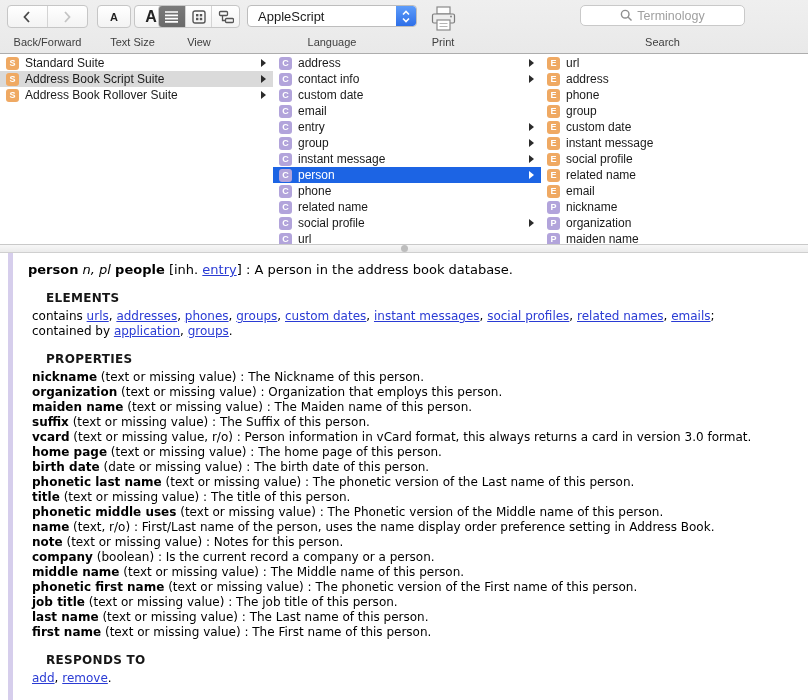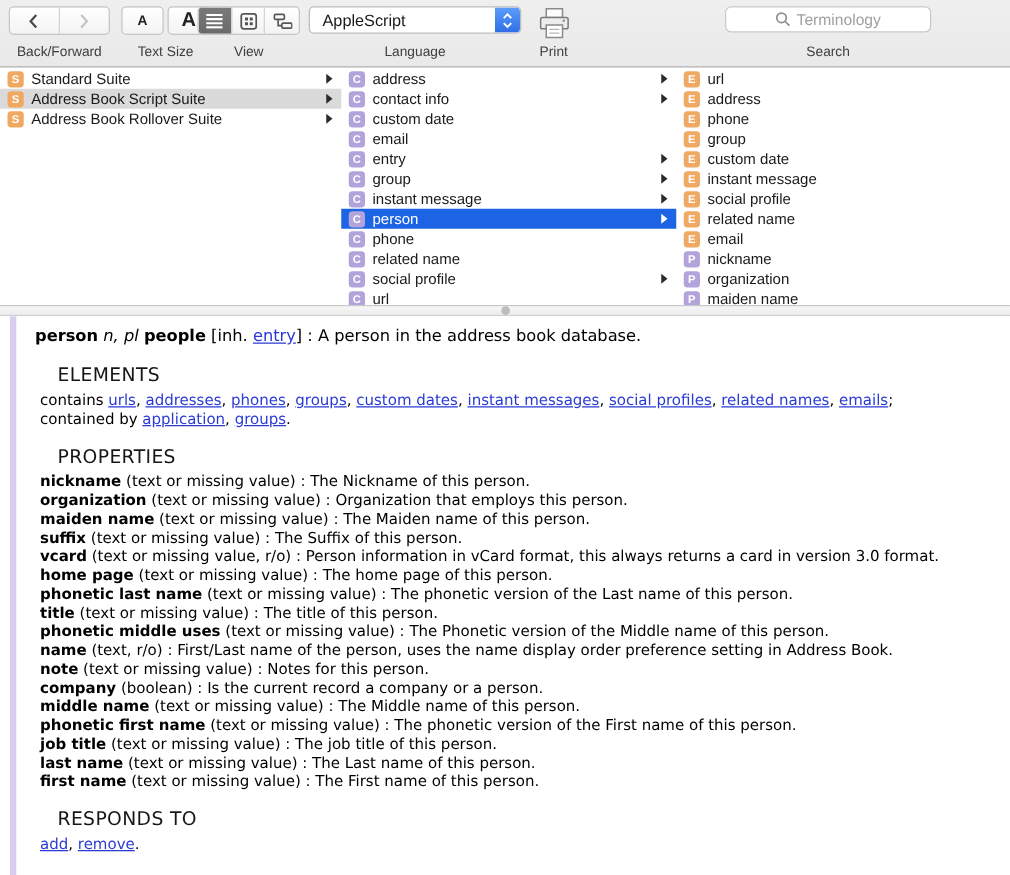--- a/index.html
+++ b/index.html
@@ -57,21 +57,21 @@
     background:linear-gradient(#F7F7F7,#EBEBEB);border-top:1px solid #C9C9C9;border-bottom:1px solid #CFCFCF;}
   .dimple{position:absolute;left:50%;top:50%;width:7px;height:7px;margin:-3.5px 0 0 -3.5px;
     border-radius:50%;background:#BDBDBD;}
 
   
   .content{position:absolute;top:253px;left:0;width:808px;height:447px;background:#fff;overflow:hidden;}
   .stripe{position:absolute;left:8px;top:0;bottom:0;width:5px;background:#D6CEEC;}
   .doc{position:absolute;left:28px;top:9px;right:6px;font-family:"DejaVu Sans",sans-serif;
     font-size:12px;color:#000;}
   .doc-heading{font-size:13px;line-height:16px;margin-bottom:12px;white-space:nowrap;}
-  .sect-label{font-size:15px;letter-spacing:.3px;color:#161616;margin:13px 0 4px 18px;}
+  .sect-label{font-size:12px;letter-spacing:.3px;color:#161616;margin:13px 0 4px 18px;font-weight:bold;}
   .doc-line{margin-left:4px;line-height:15px;white-space:nowrap;}
   .doc b{font-weight:bold;}
   .doc i{font-style:italic;}
   a.dlink{color:#2A3BD4;text-decoration:underline;cursor:pointer;}
 </style>
 </head>
 <body>
 
 <div class="toolbar">
 
@@ -338,20 +338,21 @@
 
     <div class="sect-label">PROPERTIES</div>
     <div>
 
     <div class="doc-line"><b>nickname</b> (text or missing value) : The Nickname of this person.</div>
         <div class="doc-line"><b>organization</b> (text or missing value) : Organization that employs this person.</div>
         <div class="doc-line"><b>maiden name</b> (text or missing value) : The Maiden name of this person.</div>
         <div class="doc-line"><b>suffix</b> (text or missing value) : The Suffix of this person.</div>
         <div class="doc-line"><b>vcard</b> (text or missing value, r/o) : Person information in vCard format, this always returns a card in version 3.0 format.</div>
         <div class="doc-line"><b>home page</b> (text or missing value) : The home page of this person.</div>
+        <div class="doc-line"><b>birth date</b> (date or missing value) : The birth date of this person.</div>
         <div class="doc-line"><b>phonetic last name</b> (text or missing value) : The phonetic version of the Last name of this person.</div>
         <div class="doc-line"><b>title</b> (text or missing value) : The title of this person.</div>
         <div class="doc-line"><b>phonetic middle uses</b> (text or missing value) : The Phonetic version of the Middle name of this person.</div>
         <div class="doc-line"><b>name</b> (text, r/o) : First/Last name of the person, uses the name display order preference setting in Address Book.</div>
         <div class="doc-line"><b>note</b> (text or missing value) : Notes for this person.</div>
         <div class="doc-line"><b>company</b> (boolean) : Is the current record a company or a person.</div>
         <div class="doc-line"><b>middle name</b> (text or missing value) : The Middle name of this person.</div>
         <div class="doc-line"><b>phonetic first name</b> (text or missing value) : The phonetic version of the First name of this person.</div>
         <div class="doc-line"><b>job title</b> (text or missing value) : The job title of this person.</div>
         <div class="doc-line"><b>last name</b> (text or missing value) : The Last name of this person.</div>

